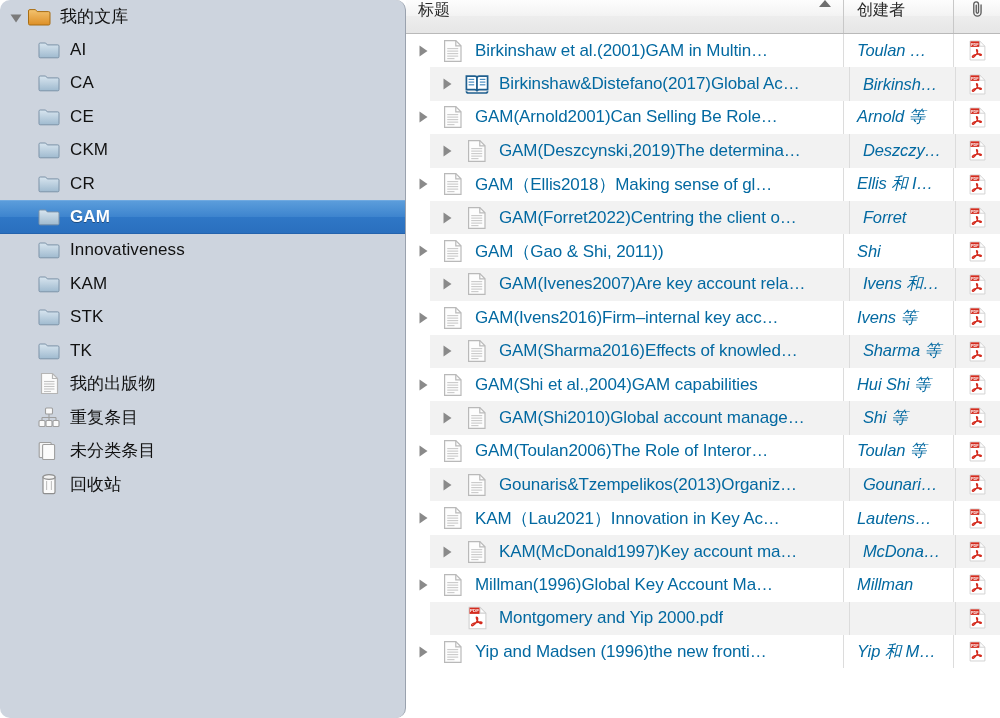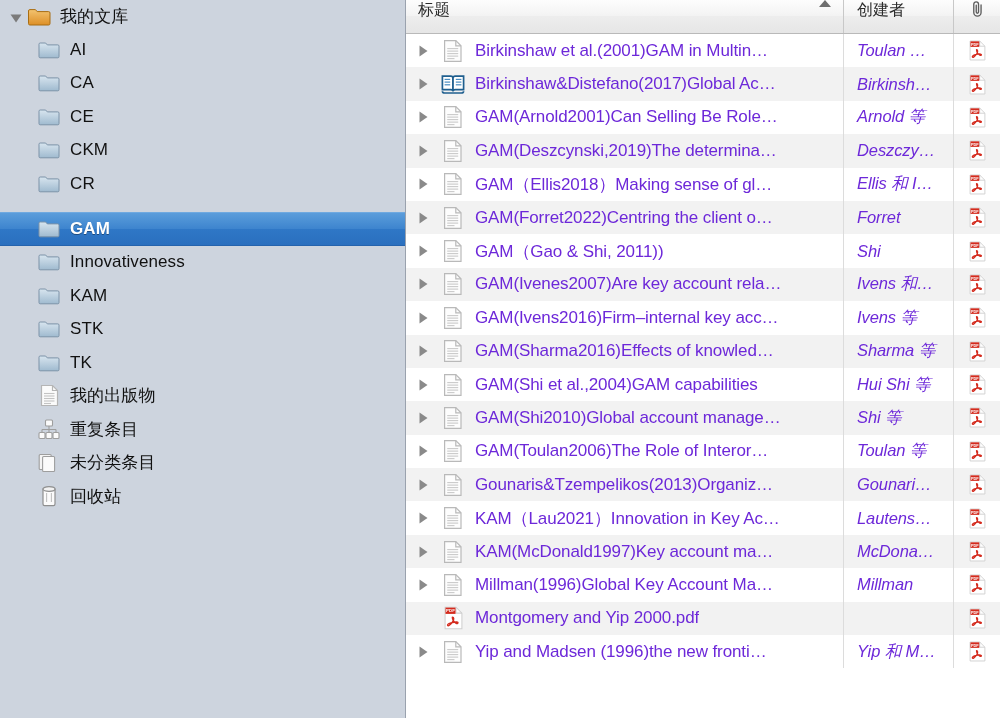--- a/index.html
+++ b/index.html
@@ -12,38 +12,38 @@
   }
   #app { display: flex; width: 1000px; height: 718px; }
 
   
   #sidebar {
     width: 406px; height: 718px;
     background: #cdd4de;
     border-right: 1px solid #9aa2ae;
     position: relative;
     overflow: hidden;
+    border-radius: 10px;
   }
   .sb-row {
     height: 33.4px;
     display: flex;
     align-items: center;
     font-size: 17px;
     color: #111;
     position: relative;
     white-space: nowrap;
   }
   .sb-row.selected {
     background: linear-gradient(to bottom, #5b9ddb 0%, #3d84ce 50%, #2f77c6 51%, #2a6fbe 100%);
     border-top: 1px solid #6fa9e0;
     border-bottom: 1px solid #2463ad;
     color: #ffffff;
     font-weight: 600;
     text-shadow: 0 1px 0 rgba(0,0,0,0.35);
-    margin-top: 12px;
   }
   .twisty {
     width: 13px; height: 13px;
     margin-left: 9px; margin-right: 4px;
     flex: 0 0 auto;
   }
   .sb-indent { width: 36px; flex: 0 0 auto; }
   .sb-icon { width: 26px; height: 22px; flex: 0 0 auto; margin-right: 8px; display:flex; align-items:center; justify-content:center;}
   .sb-label { font-size: 17px; letter-spacing: 0.1px; }
   .sb-row.root .sb-label { font-size: 17px; }
@@ -65,25 +65,25 @@
   .h-title  { width: 437px; padding-left: 12px; justify-content: space-between; padding-right: 12px;}
   .h-creator{ width: 110px; padding-left: 13px; }
   .h-attach { width: 47px; justify-content: center; }
   .sort-arrow { width: 0; height: 0; border-left: 6px solid transparent; border-right: 6px solid transparent; border-bottom: 7px solid #6e6e6e; }
 
   .row {
     height: 33.4px;
     display: flex;
     align-items: center;
     font-size: 17px;
-    color: #6d28d9;
+    color: #0369a1;
     background: #ffffff;
     white-space: nowrap;
   }
-  .row.alt { background: #f2f2f2; }
+  .row.alt { background: #f2f2f2; margin-left: 24px; }
   .c-title { width: 437px; display: flex; align-items: center; overflow: hidden; }
   .c-creator { width: 110px; border-left: 1px solid #dcdcdc; height: 100%; display: flex; align-items: center; padding-left: 13px; overflow: hidden; font-size: 16.5px; }
   .c-attach { width: 47px; border-left: 1px solid #dcdcdc; height: 100%; display: flex; align-items: center; justify-content: center; }
 
   .row-twisty { width: 20px; margin-left: 11px; flex: 0 0 auto; display: flex; align-items: center; }
   .item-icon { width: 26px; flex: 0 0 auto; display: flex; align-items: center; justify-content: center; margin-left: 3px; margin-right: 9px; }
   .title-text { overflow: hidden; text-overflow: clip; letter-spacing: -0.1px; }
   .creator-text { letter-spacing: -0.1px; font-style: italic; }
 </style>
 </head>

